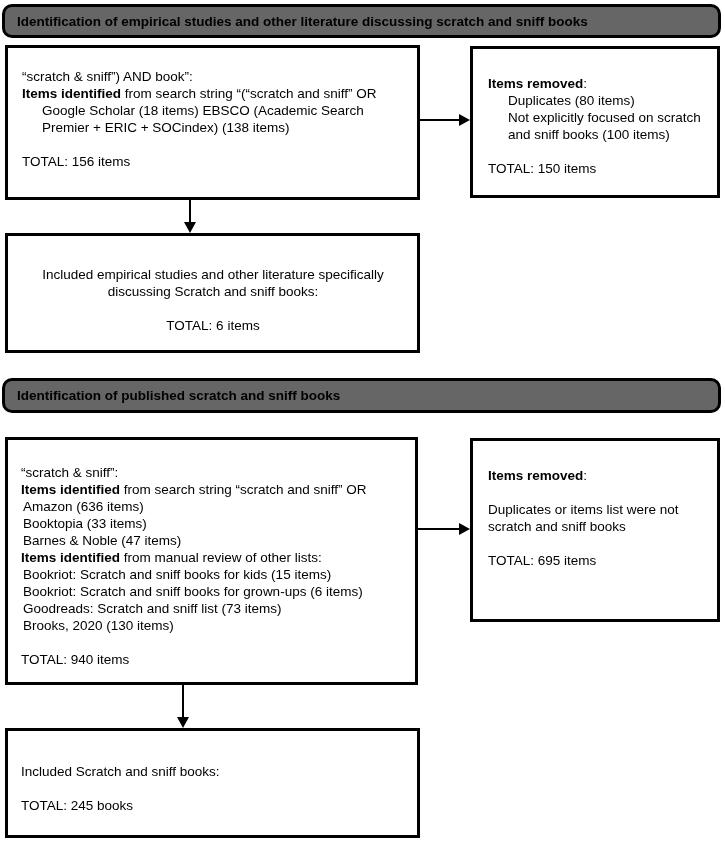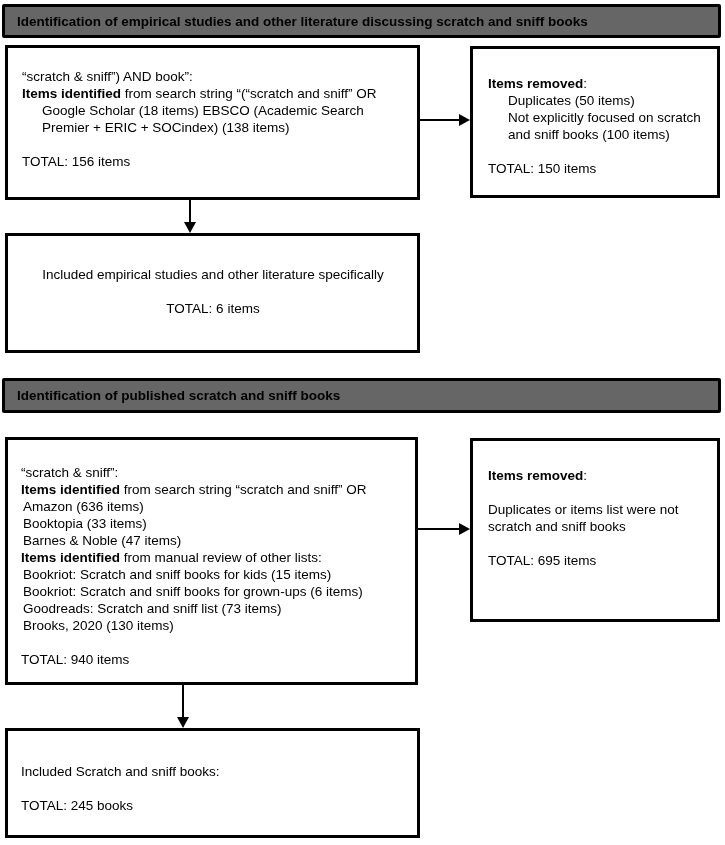--- a/index.html
+++ b/index.html
@@ -13,21 +13,21 @@
     font-size: 13.5px;
     color: var(--text, #000000);
   }
   .header-bar {
     position: absolute;
     left: 2px;
     width: 719px;
     height: 34px;
     background: var(--header-fill, #666666);
     border: 3px solid var(--border, #000000);
-    border-radius: 2px;
+    border-radius: 10px;
     display: flex;
     align-items: center;
     padding-left: 12px;
     font-weight: bold;
   }
   .box {
     position: absolute;
     background: var(--box-fill, #ffffff);
     border: 3px solid var(--border, #000000);
     line-height: 17px;
@@ -70,29 +70,30 @@
     <div class="line">“scratch &amp; sniff”) AND book”:</div>
     <div class="line"><b>Items identified</b><span> from search string “(“scratch and sniff” OR</span></div>
     <div class="line indent">Google Scholar (18 items) EBSCO (Academic Search</div>
     <div class="line indent">Premier + ERIC + SOCindex) (138 items)</div>
     <div class="spacer"></div>
     <div class="line">TOTAL: 156 items</div>
   </div>
 
   <div class="box box-b">
     <div class="line"><b>Items removed</b><span>:</span></div>
-    <div class="line indent">Duplicates (50 items)</div>
+    <div class="line indent">Duplicates (80 items)</div>
     <div class="line indent">Not explicitly focused on scratch</div>
     <div class="line indent">and sniff books (100 items)</div>
     <div class="spacer"></div>
     <div class="line">TOTAL: 150 items</div>
   </div>
 
   <div class="box box-c">
     <div class="line">Included empirical studies and other literature specifically</div>
+    <div class="line">discussing Scratch and sniff books:</div>
     <div class="spacer"></div>
     <div class="line">TOTAL: 6 items</div>
   </div>
 
   <div>
     <div class="stem-h" style="left:420px; top:119px; width:40px;"></div>
     <div class="head-right" style="left:459px; top:114px;"></div>
   </div>
   <div>
     <div class="stem-v" style="left:189px; top:200px; height:24px;"></div>

